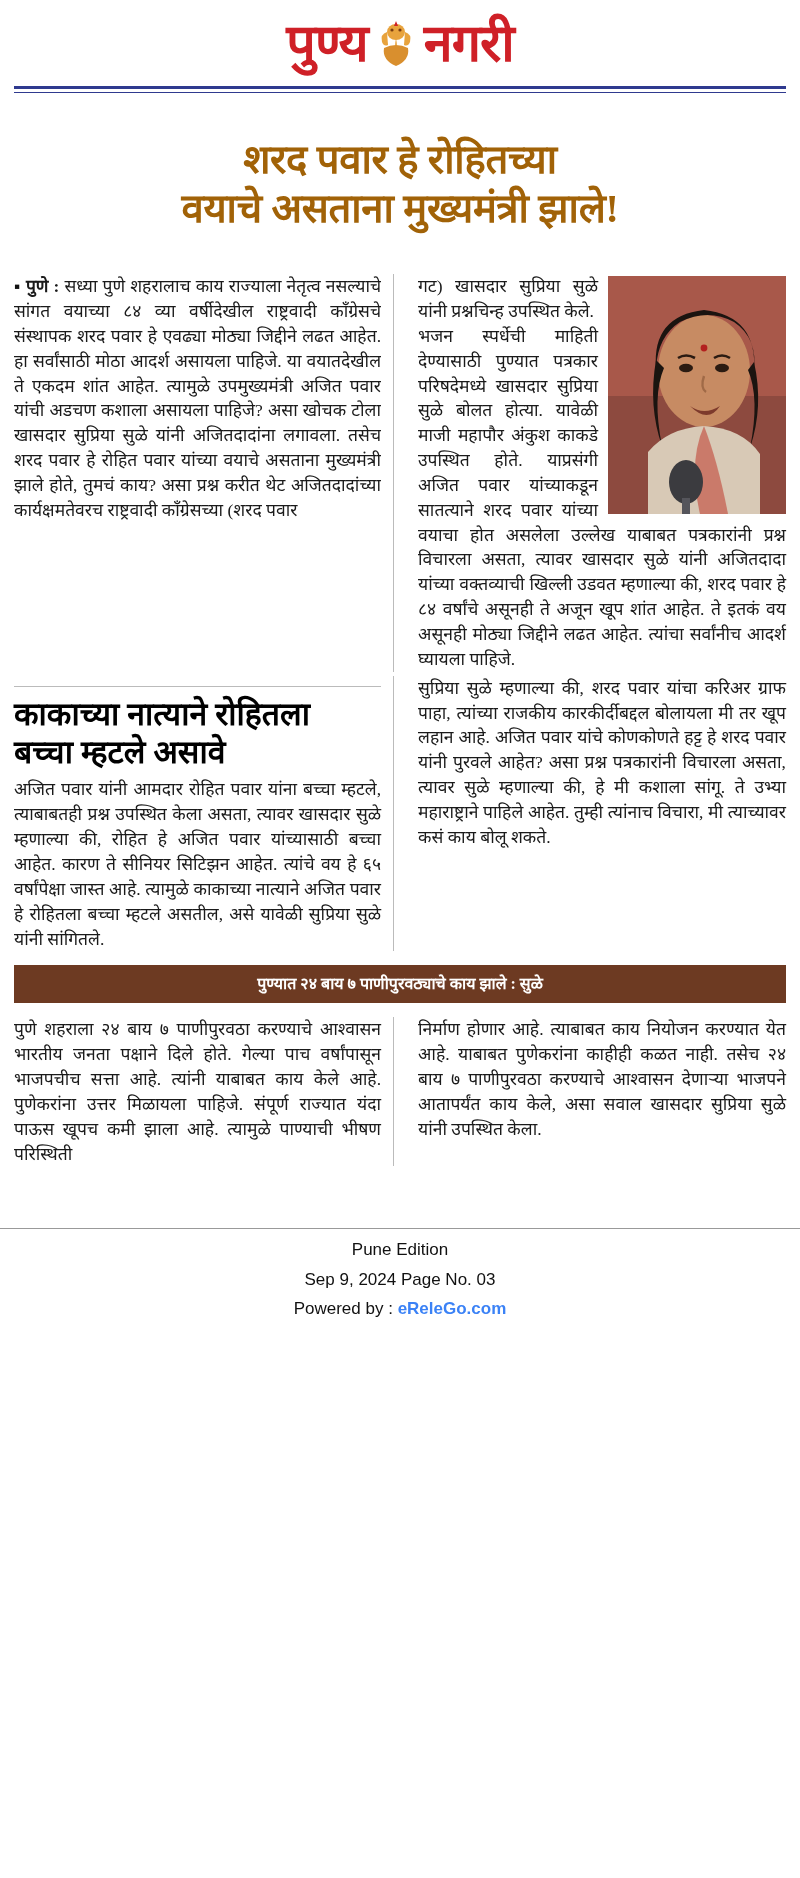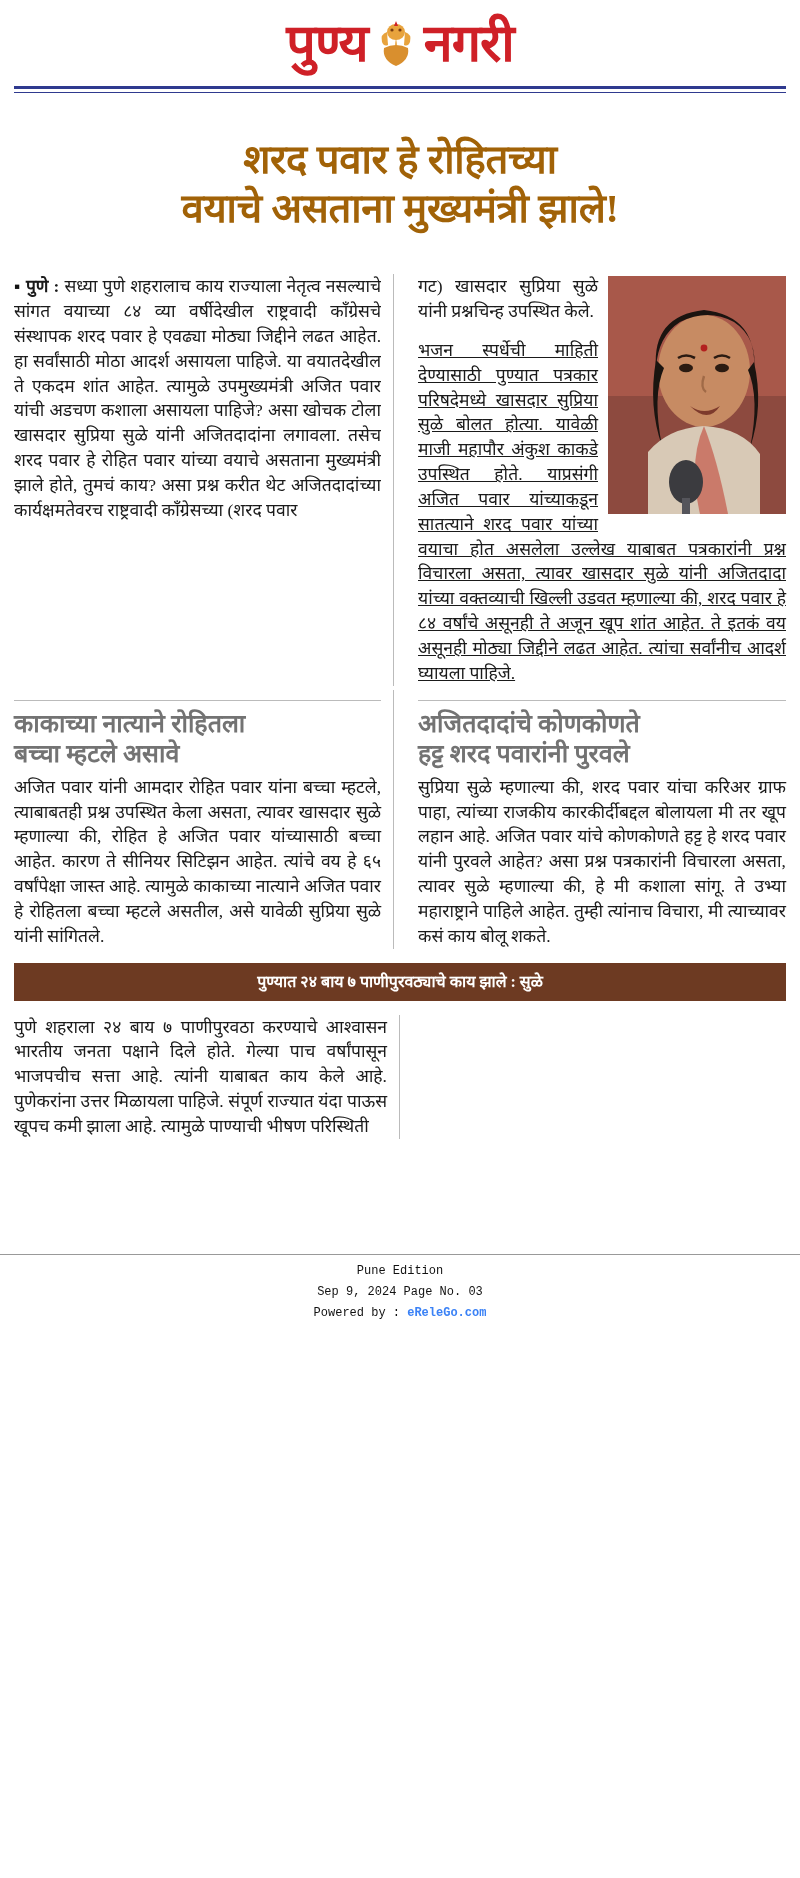--- a/index.html
+++ b/index.html
@@ -88,21 +88,21 @@
   .col-right { padding-left: 12px; }
 
   .body-text {
     font-family: "Liberation Serif", serif;
     font-size: 17.5px;
     line-height: 1.42;
     text-align: justify;
     color: #1a1a1a;
     margin: 0;
   }
-  .body-text + .body-text { margin-top: 14px; text-decoration: underline; }
+  .body-text + .body-text { margin-top: 0; }
   .dateline-mark {
     color: #111;
     font-weight: bold;
   }
   .dateline {
     font-weight: bold;
   }
 
   
   .photo-wrap {
@@ -115,23 +115,23 @@
     position: relative;
   }
   .photo-wrap svg { display: block; }
 
   .flow-wrap { overflow: hidden; }
 
   
   .subhead {
     font-family: "Liberation Serif", serif;
     font-weight: bold;
-    font-size: 25px;
+    font-size: 32px;
     line-height: 1.2;
-    color: #737373;
+    color: #000000;
     margin: 10px 0 6px 0;
     border-top: 1px solid #bbb;
     padding-top: 8px;
   }
 
   
   .banner {
     margin: 14px 14px 10px 14px;
     background: #6d3a22;
     color: #fff;
@@ -143,22 +143,22 @@
     box-sizing: border-box;
   }
 
   
   .footer {
     position: absolute;
     left: 0;
     bottom: 0;
     width: 800px;
     text-align: center;
-    font-family: Liberation Mono, monospace;
-    font-size: 12px;
+    font-family: Liberation Sans, sans-serif;
+    font-size: 17px;
     line-height: 1.75;
     color: #111;
     padding-bottom: 8px;
   }
   .footer-rule {
     border-top: 1px solid #999;
     margin: 0 0 6px 0;
   }
   .brand-erelego {
     color: #3b82f6;
@@ -233,33 +233,32 @@
 
   <div class="cols">
     <div class="col col-left">
       <div class="subhead">
         <span>काकाच्या नात्याने रोहितला</span><br>
         <span>बच्चा म्हटले असावे</span>
       </div>
       <p class="body-text">अजित पवार यांनी आमदार रोहित पवार यांना बच्चा म्हटले, त्याबाबतही प्रश्न उपस्थित केला असता, त्यावर खासदार सुळे म्हणाल्या की, रोहित हे अजित पवार यांच्यासाठी बच्चा आहेत. कारण ते सीनियर सिटिझन आहेत. त्यांचे वय हे ६५ वर्षांपेक्षा जास्त आहे. त्यामुळे काकाच्या नात्याने अजित पवार हे रोहितला बच्चा म्हटले असतील, असे यावेळी सुप्रिया सुळे यांनी सांगितले.</p>
     </div>
     <div class="col col-right">
-      <div class="subhead">
-        <span>अजितदादांचे कोणकोणते</span><br>
-        <span>हट्ट शरद पवारांनी पुरवले</span>
-      </div>
       <p class="body-text">सुप्रिया सुळे म्हणाल्या की, शरद पवार यांचा करिअर ग्राफ पाहा, त्यांच्या राजकीय कारकीर्दीबद्दल बोलायला मी तर खूप लहान आहे. अजित पवार यांचे कोणकोणते हट्ट हे शरद पवार यांनी पुरवले आहेत? असा प्रश्न पत्रकारांनी विचारला असता, त्यावर सुळे म्हणाल्या की, हे मी कशाला सांगू. ते उभ्या महाराष्ट्राने पाहिले आहेत. तुम्ही त्यांनाच विचारा, मी त्याच्यावर कसं काय बोलू शकते.</p>
     </div>
   </div>
 
   <div class="banner">पुण्यात २४ बाय ७ पाणीपुरवठ्याचे काय झाले : सुळे</div>
 
   <div class="cols">
     <div class="col col-left">
       <p class="body-text">पुणे शहराला २४ बाय ७ पाणीपुरवठा करण्याचे आश्वासन भारतीय जनता पक्षाने दिले होते. गेल्या पाच वर्षांपासून भाजपचीच सत्ता आहे. त्यांनी याबाबत काय केले आहे. पुणेकरांना उत्तर मिळायला पाहिजे. संपूर्ण राज्यात यंदा पाऊस खूपच कमी झाला आहे. त्यामुळे पाण्याची भीषण परिस्थिती</p>
+    </div>
+    <div class="col col-right">
+      <p class="body-text">निर्माण होणार आहे. त्याबाबत काय नियोजन करण्यात येत आहे. याबाबत पुणेकरांना काहीही कळत नाही. तसेच २४ बाय ७ पाणीपुरवठा करण्याचे आश्वासन देणाऱ्या भाजपने आतापर्यंत काय केले, असा सवाल खासदार सुप्रिया सुळे यांनी उपस्थित केला.</p>
     </div>
   </div>
 
   <div class="footer">
     <div class="footer-rule"></div>
     <span class="footer-line">Pune Edition</span>
     <span class="footer-line">Sep 9, 2024 Page No. 03</span>
     <span class="footer-line"><span>Powered by : </span><span class="brand-erelego">eReleGo.com</span></span>
   </div>
 

